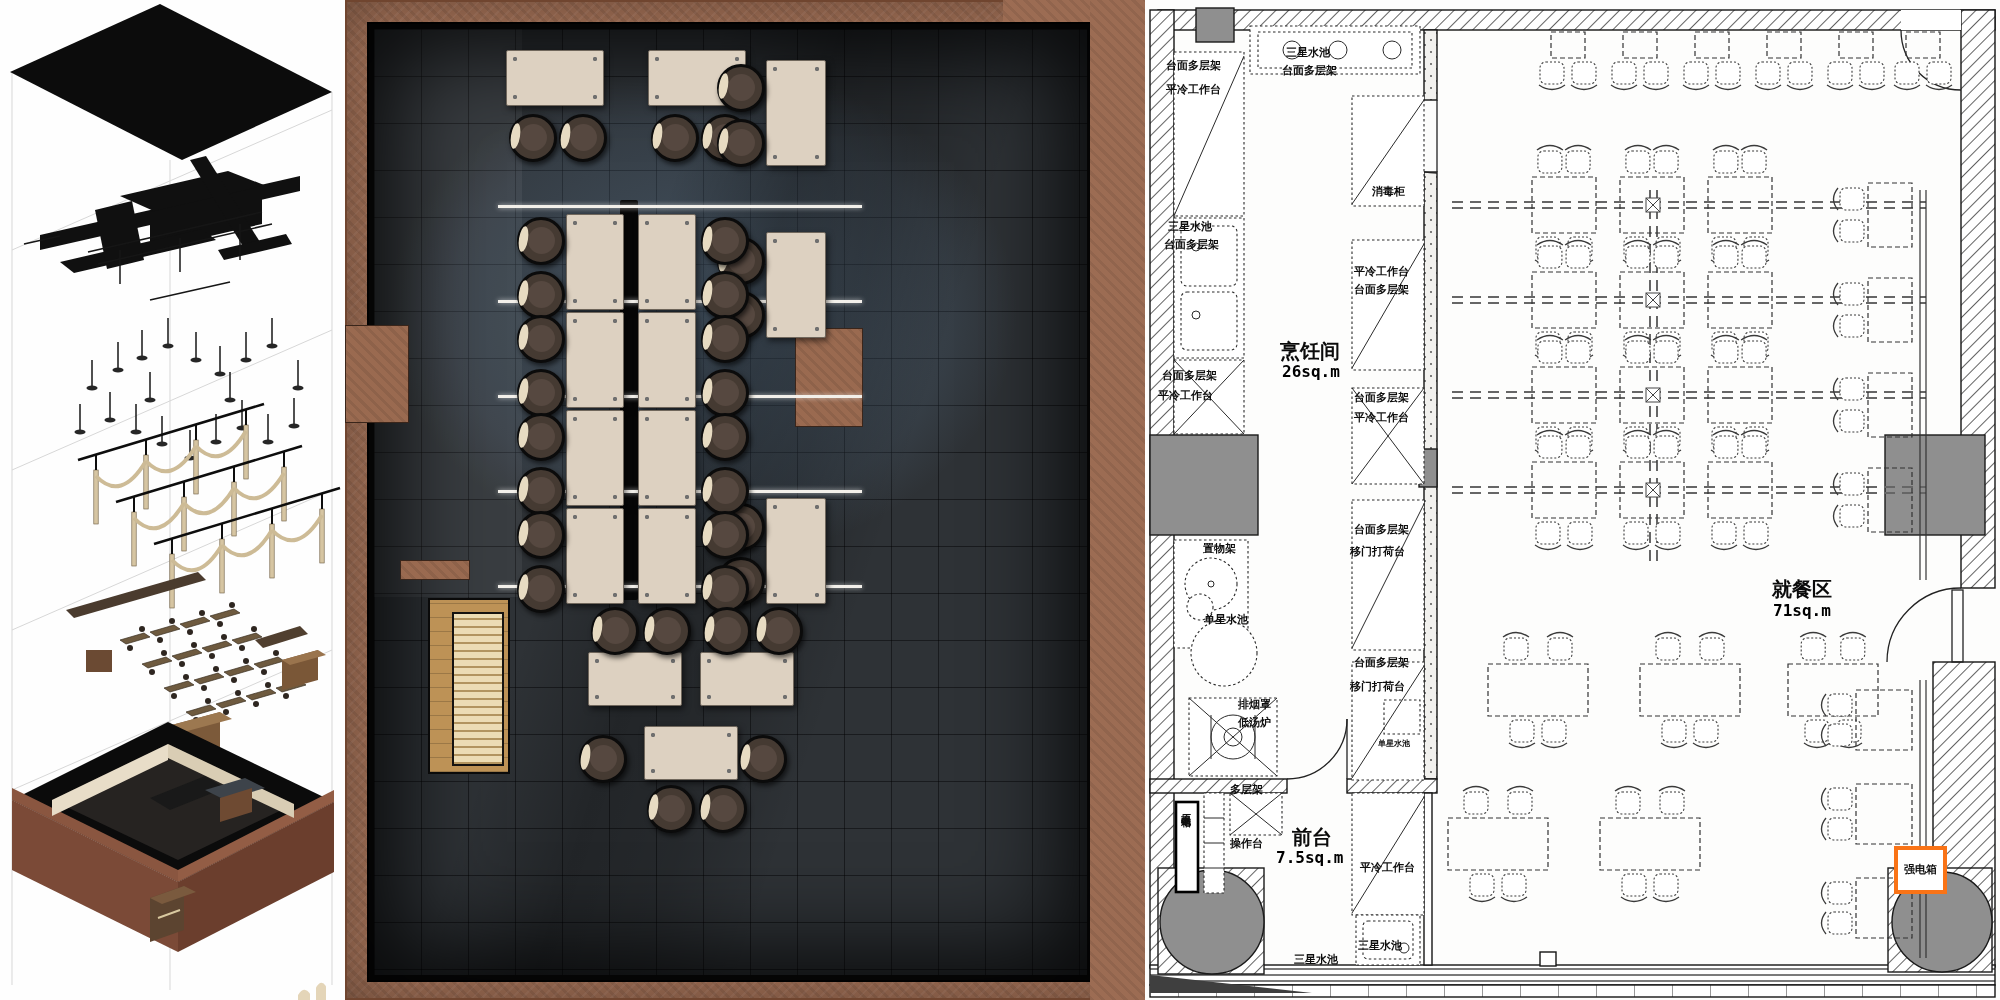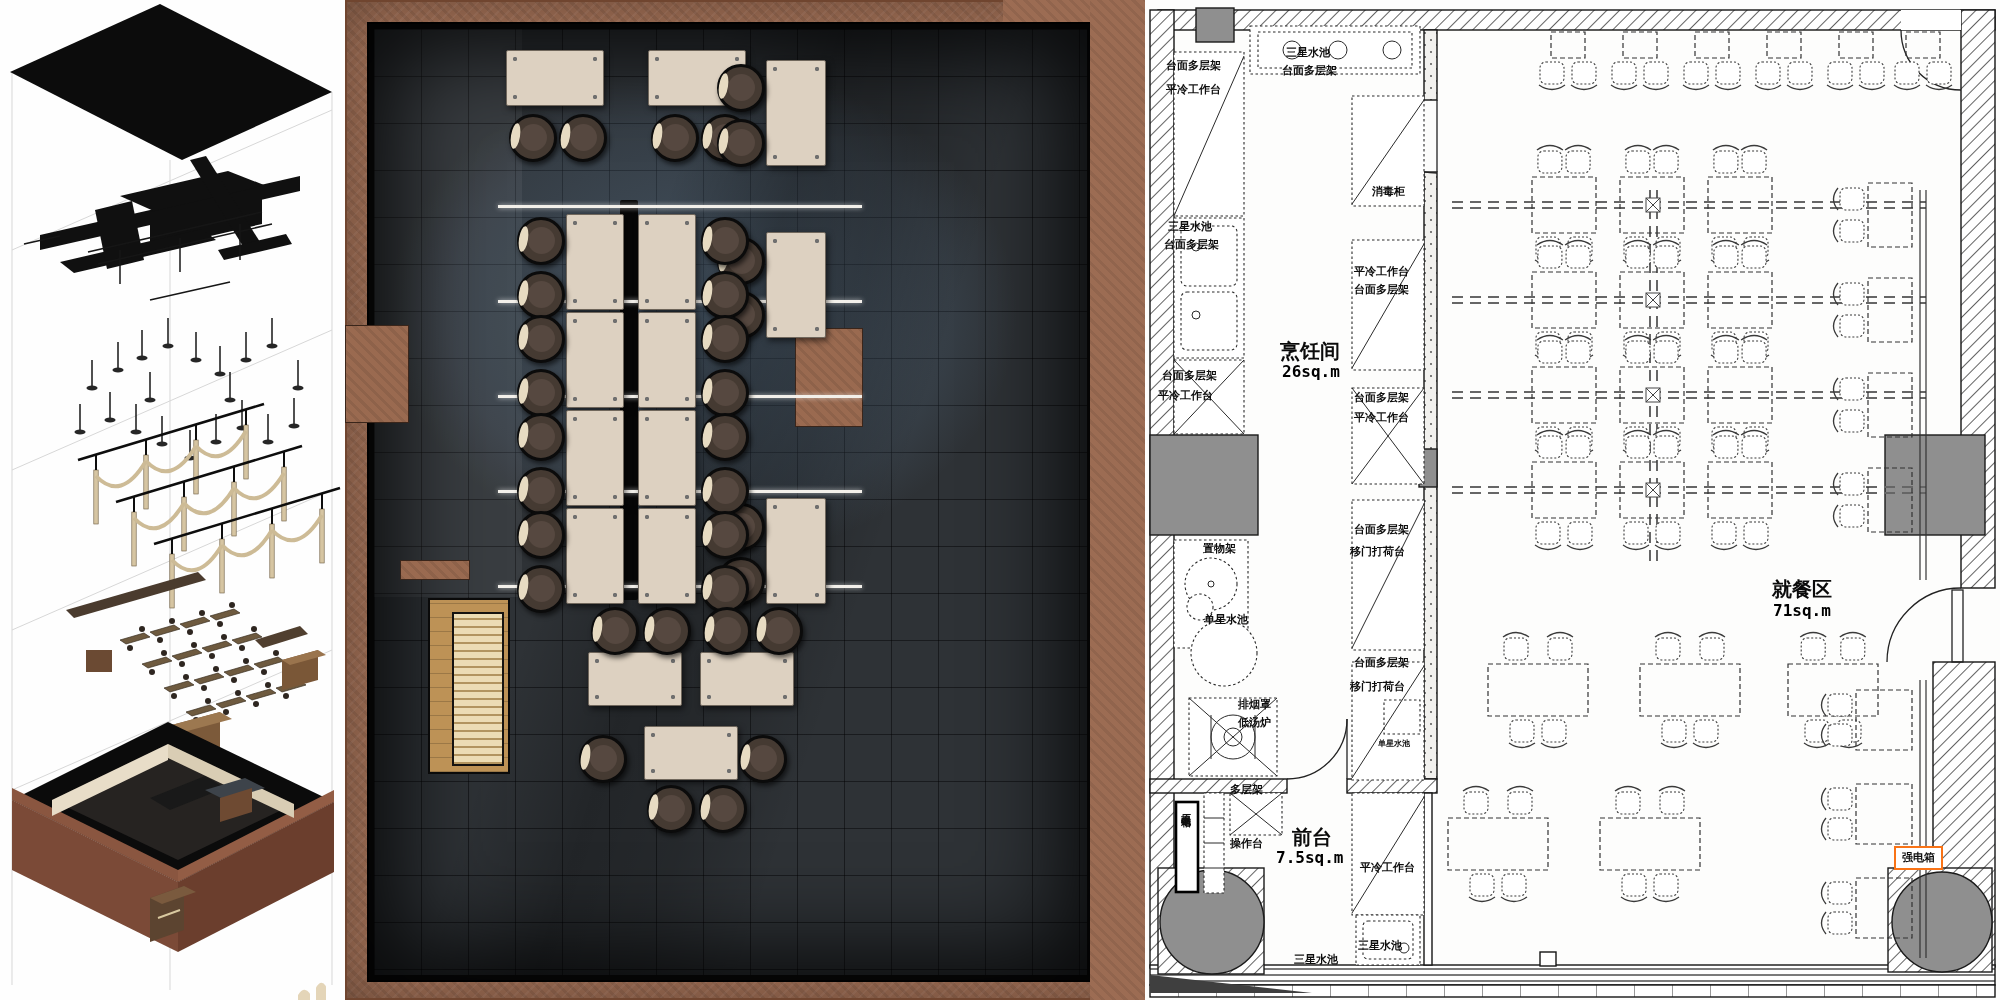--- a/index.html
+++ b/index.html
@@ -40,21 +40,21 @@
   .stool::before{content:'';position:absolute;left:8px;top:7px;width:27px;height:27px;border-radius:50%;background:#564840;}
   .stool::after{content:'';position:absolute;left:-1px;top:6px;width:9px;height:26px;background:#e7dbc2;border-radius:50%;transform:rotate(9deg);}
   .woodzone{position:absolute;background:#bd9256;background-image:repeating-linear-gradient(0deg,rgba(0,0,0,.18) 0 1px,transparent 1px 14px);border:2px solid #0a0a0a;}
   .counter{position:absolute;background:#ecdcb4;background-image:repeating-linear-gradient(0deg,#b2945f 0 2px,transparent 2px 8px);border:2px solid #141210;}
 
   
   #panel-cad{left:1145px;width:855px;background:#fdfdfc;}
   #panel-cad svg{position:absolute;left:0;top:0;}
   .cad-label{position:absolute;font-weight:700;font-size:11px;line-height:1.05;color:#0e0e0e;white-space:nowrap;z-index:5;}
   .cad-label.vert{writing-mode:vertical-rl;letter-spacing:1px;}
-  .cad-label.boxed{border:2px solid #f97316;background:#fff;padding:4px 6px;}
+  .cad-label.boxed{border:4px solid #f97316;background:#fff;padding:14px 6px;}
   .room-name{position:absolute;font-weight:700;font-size:20px;color:#0b0b0b;white-space:nowrap;z-index:5;}
   .room-area{position:absolute;font-family:"DejaVu Sans Mono",monospace;font-size:16px;font-weight:700;color:#000000;white-space:nowrap;z-index:5;}
 </style>
 </head>
 <body>
 
 <div id="canvas">
 
   <div class="panel" id="panel-axon">
     <svg width="345" height="1000" viewBox="0 0 345 1000">

